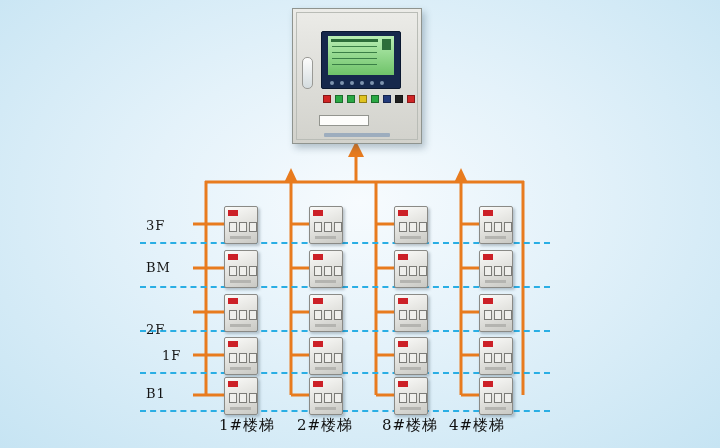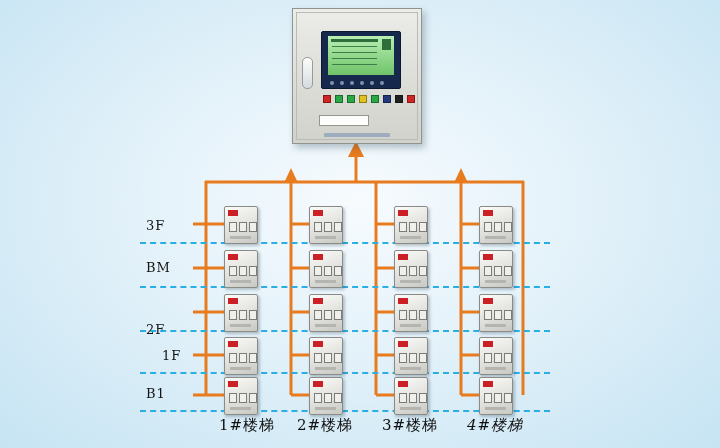--- a/index.html
+++ b/index.html
@@ -325,17 +325,17 @@
           <i></i>
           <i></i>
           <i></i>
         </span>
         <span class="slotline"></span>
       </div>
     </div>
   <div id="stairs">
       <div class="stair-label" style="left: 206px; margin-left: 7px;">1#楼梯</div>
       <div class="stair-label" style="left: 291px;">2#楼梯</div>
-      <div class="stair-label" style="left: 376px;">3#楼梯</div>
-      <div class="stair-label" style="left: 461px; font-style: italic;">4#楼梯</div>
+      <div class="stair-label" style="left: 376px;">8#楼梯</div>
+      <div class="stair-label" style="left: 443px;">4#楼梯</div>
     </div>
 
 </div>
 
 </body></html>

